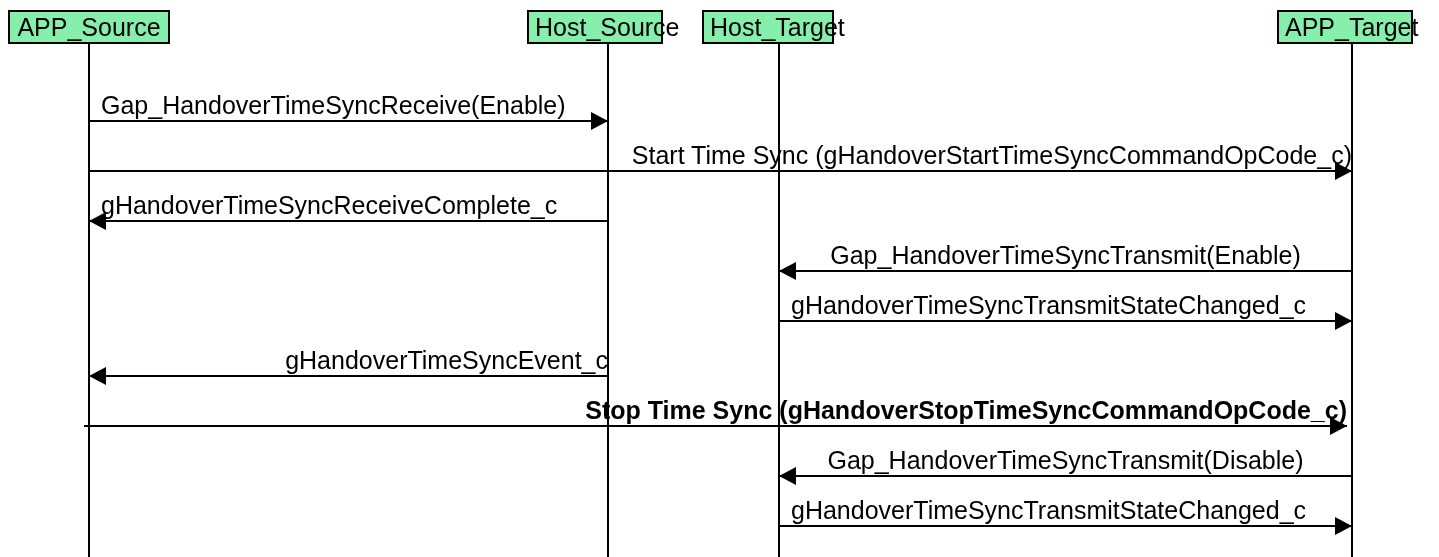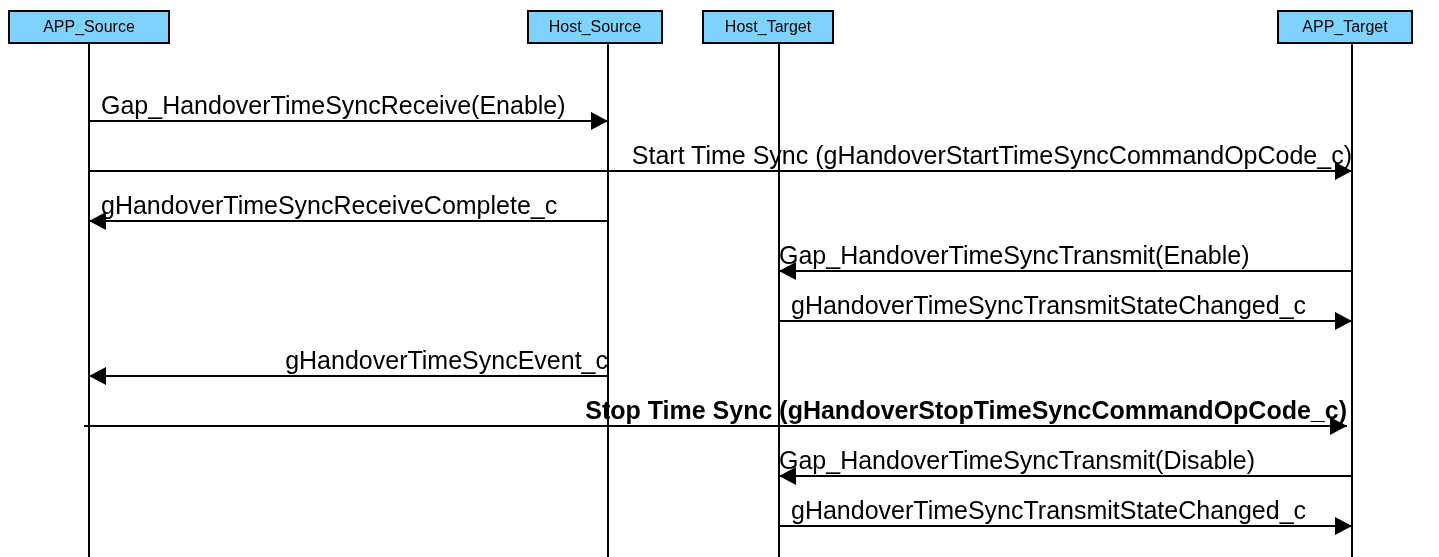--- a/index.html
+++ b/index.html
@@ -16,25 +16,25 @@
     width: 1439px;
     height: 557px;
     background: #ffffff;
     overflow: hidden;
   }
   
   .participant-box {
     position: absolute;
     box-sizing: border-box;
     border: 2px solid #000000;
-    background: #7dd3fc;
+    background: #86efac;
     height: 34px;
     line-height: 30px;
     text-align: center;
-    font-size: 16px;
+    font-size: 25px;
     white-space: nowrap;
     padding: 0 6px;
     top: 10px;
   }
   
   .lifeline {
     position: absolute;
     width: 2px;
     background: #000000;
     top: 44px;
@@ -72,21 +72,21 @@
     font-size: 25px;
     white-space: nowrap;
     line-height: 28px;
   }
   .message-label.align-left {
     text-align: left;
     padding-left: 12px;
     box-sizing: border-box;
   }
   .message-label.align-right {
-    text-align: left;
+    text-align: center;
     box-sizing: border-box;
   }
 </style>
 </head>
 <body>
 
 <div id="diagram-root" style="width: 1439px; height: 557px;">
   <div id="participants-layer">
       <div class="participant-box" style="left: 8px; width: 162px;">APP_Source</div>
       <div class="participant-box" style="left: 527px; width: 136px;">Host_Source</div>

